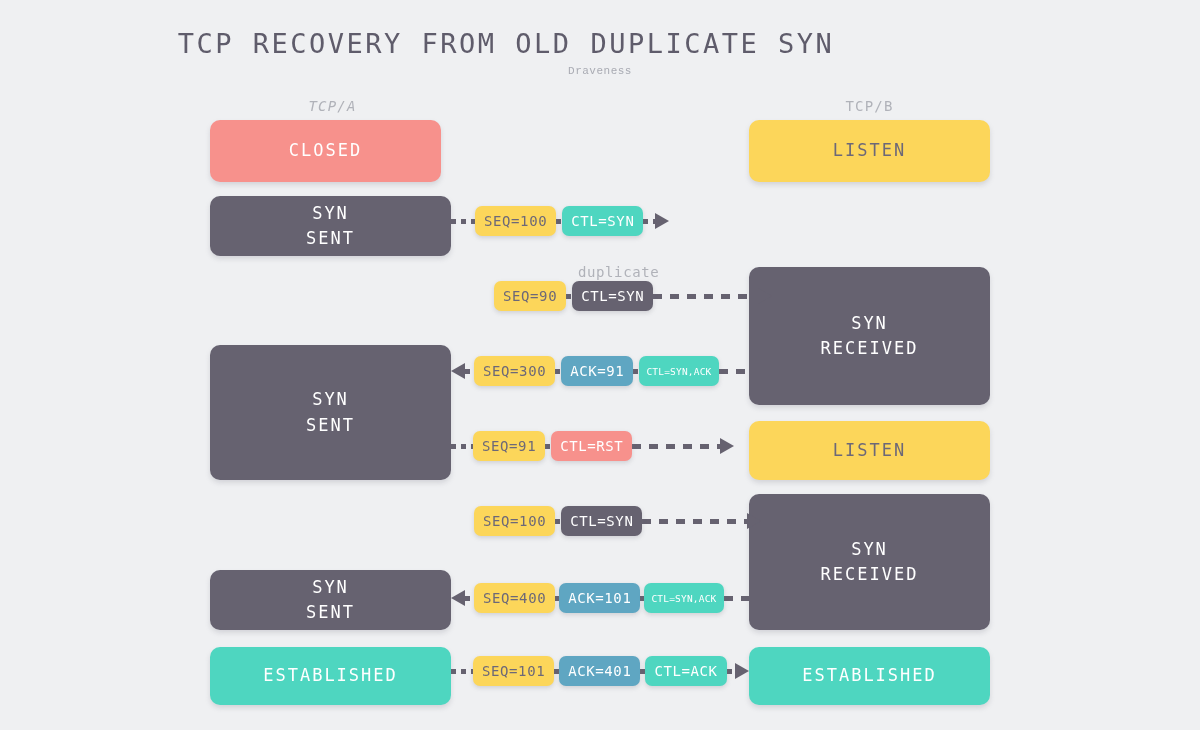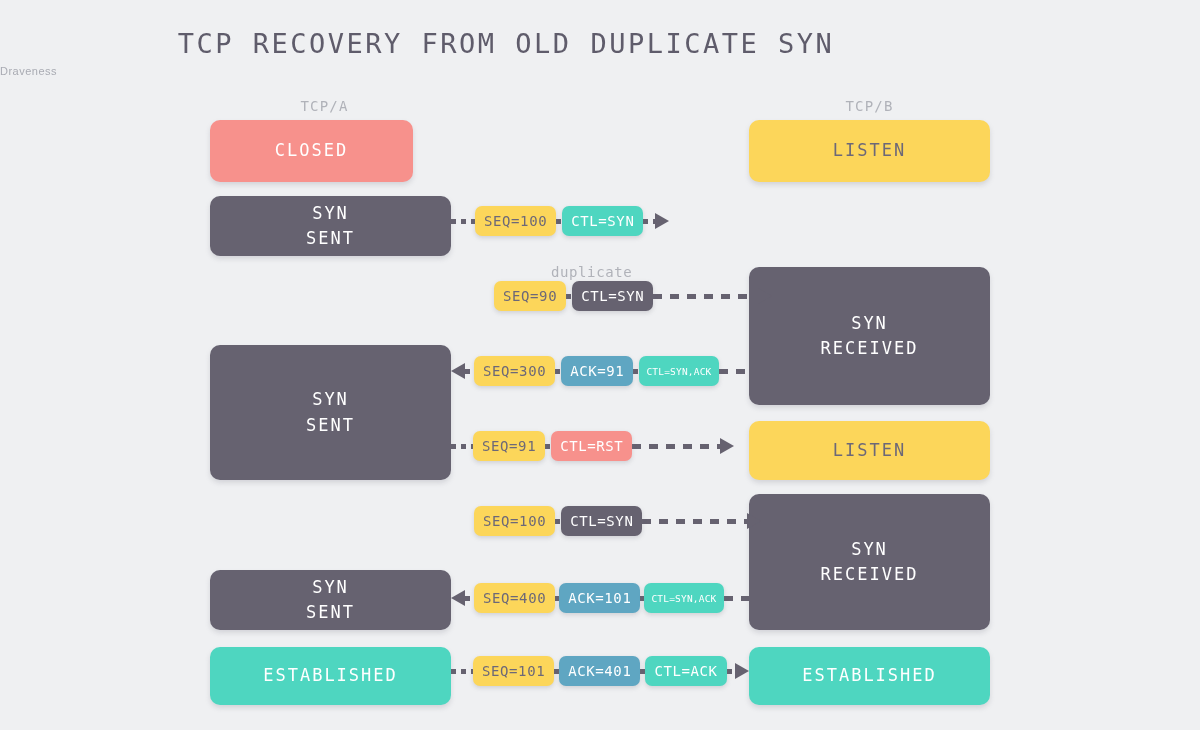--- a/index.html
+++ b/index.html
@@ -30,36 +30,36 @@
     letter-spacing: 2.5px;
     color: #5f5c6b;
     font-family: "DejaVu Sans Mono", monospace;
     font-weight: normal;
   }
   .subtitle {
     position: absolute;
     top: 65px;
     left: 0;
     width: 1200px;
-    text-align: left;
+    text-align: center;
     font-size: 11px;
     color: #a9abb3;
     letter-spacing: 0.5px;
-    font-family: Liberation Sans, sans-serif;
+    font-family: Liberation Mono, monospace;
   }
 
   
   .col-label {
     position: absolute;
     font-size: 14px;
     color: #b0b2b9;
     letter-spacing: 1.2px;
     font-family: "DejaVu Sans Mono", monospace;
   }
-  .col-label.a { left: 204px; top: 98px; width: 241px; text-align: center; }
+  .col-label.a { left: 212px; top: 98px; width: 241px; text-align: center; font-style: italic; }
   .col-label.b { left: 749px; top: 98px; width: 241px; text-align: center; }
 
   
   .state {
     position: absolute;
     border-radius: 10px;
     display: flex;
     flex-direction: column;
     align-items: center;
     justify-content: center;
@@ -156,21 +156,21 @@
 <body>
 
 <div class="canvas">
 
   <div class="title">TCP RECOVERY FROM OLD DUPLICATE SYN</div>
   <div class="subtitle">Draveness</div>
 
   <div class="col-label a">TCP/A</div>
   <div class="col-label b">TCP/B</div>
 
-  <div class="state c-red" style="left:210px; top:120px; width:203px; height:62px;">
+  <div class="state c-red" style="left:210px; top:120px; width:231px; height:62px;">
     <span class="ln">CLOSED</span>
   </div>
 
   <div class="state c-gray" style="left:210px; top:196px; width:241px; height:60px;">
     <span class="ln">SYN</span>
     <span class="ln">SENT</span>
   </div>
 
   <div class="state c-gray" style="left:210px; top:345px; width:241px; height:135px;">
     <span class="ln">SYN</span>
@@ -210,21 +210,21 @@
 
   <div class="msgrow" style="left:451px; top:211px;">
     <div class="dash stub" style="width:24px;"></div>
     <div class="badge b-yellow">SEQ=100</div>
     <div class="dash stub" style="width:6px;"></div>
     <div class="badge b-teal">CTL=SYN</div>
     <div class="dash stub" style="width:12px;"></div>
     <div class="arrow-right"></div>
   </div>
 
-  <div class="note" style="left:551px; top:264px;">duplicate</div>
+  <div class="note" style="left:578px; top:264px;">duplicate</div>
 
   <div class="msgrow" style="left:474px; top:286px;padding-left:20px;">
     <div class="badge b-yellow">SEQ=90</div>
     <div class="dash stub" style="width:6px;"></div>
     <div class="badge b-gray">CTL=SYN</div>
     <div class="dash" style="width:105px;"></div>
     <div class="arrow-right"></div>
   </div>
 
   <div class="msgrow" style="left:451px; top:361px;justify-content:space-between;">

